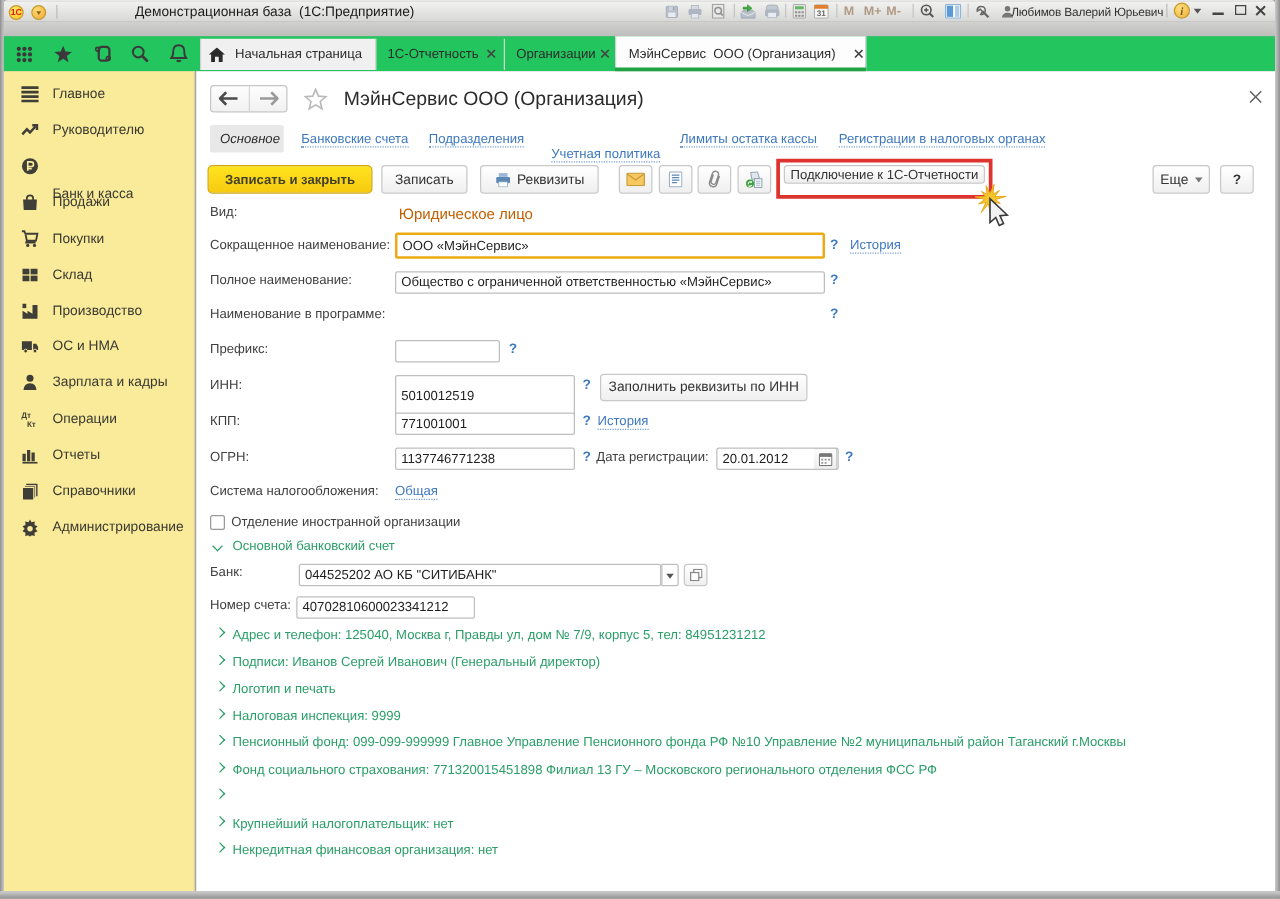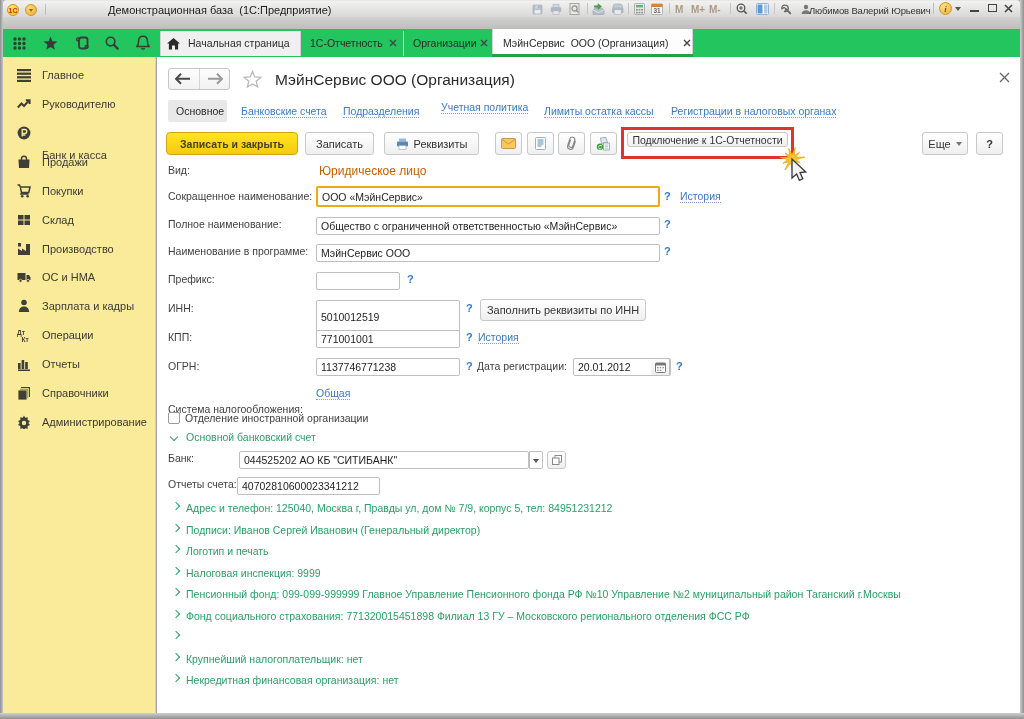--- a/index.html
+++ b/index.html
@@ -271,24 +271,24 @@
       </svg>
     <svg style="position:absolute;left:86px;top:13px;" width="19" height="19" viewBox="0 0 19 19">
         <path d="M9.5 1.5 L11.8 6.9 L17.7 7.4 L13.2 11.2 L14.6 17 L9.5 13.9 L4.4 17 L5.8 11.2 L1.3 7.4 L7.2 6.9 Z" fill="none" stroke="#b9b9b9" stroke-width="1.3"></path>
       </svg>
     <div style="position:absolute;left:118px;top:14px;font-size:15.5px;color:#2b2b2b;">МэйнСервис ООО (Организация)</div>
     <svg style="position:absolute;left:842px;top:15px;" width="11" height="11" viewBox="0 0 11 11">
         <path d="M1 1 L10 10 M10 1 L1 10" stroke="#666" stroke-width="1.3"></path>
       </svg>
 
     <div style="position:absolute;left:11px;top:43px;width:59px;height:22px;background:#e8e8e8;border-radius:2px;"></div>
-    <div style="position:absolute;left:19px;top:48px;font-size:10.5px;color:#2b2b2b;">Основное</div>
+    <div style="position:absolute;left:19px;top:48px;font-size:10.5px;color:#2b2b2b;font-style:italic;">Основное</div>
     <div class="lnk" style="left:84px;top:48px;">Банковские счета</div>
     <div class="lnk" style="left:186px;top:48px;">Подразделения</div>
-    <div class="lnk" style="left:284px;top:44px;">Учетная политика</div>
+    <div class="lnk" style="left:284px;top:60px;">Учетная политика</div>
     <div class="lnk" style="left:387px;top:48px;">Лимиты остатка кассы</div>
     <div class="lnk" style="left:514px;top:48px;">Регистрации в налоговых органах</div>
 
     <div class="btn" style="left:9px;top:75px;width:132px;height:23px;background:linear-gradient(#ffe41f,#f7ca10);border-color:#cfa713;font-weight:bold;color:#44402a;font-size:10.5px;border-radius:4px;">Записать и закрыть</div>
     <div class="btn" style="left:148px;top:75px;width:69px;height:23px;">Записать</div>
     <div class="btn" style="left:227px;top:75px;width:95px;height:23px;"><svg width="13" height="12" viewBox="0 0 13 12" style="margin-right:5px;">
           <rect x="3" y="0.5" width="7" height="3" fill="#9bb7d4"></rect>
           <rect x="1" y="3.5" width="11" height="5" rx="1" fill="#5b87b5"></rect>
           <rect x="3" y="7.5" width="7" height="4" fill="#fff" stroke="#8aa5c0" stroke-width=".6"></rect>
         </svg>Реквизиты</div>
@@ -329,21 +329,20 @@
     <div class="lbl" style="left:11px;top:107px;">Вид:</div>
     <div style="position:absolute;left:162px;top:107px;font-size:12px;color:#c06000;">Юридическое лицо</div>
     <div class="lbl" style="left:11px;top:133px;">Сокращенное наименование:</div>
     <div class="inp" style="left:159px;top:129px;width:344px;height:21px;border:2px solid #edaa13;">ООО «МэйнСервис»</div>
     <div class="q" style="left:507px;top:133px;">?</div>
     <div class="lnk" style="left:523px;top:133px;">История</div>
     <div class="lbl" style="left:11px;top:161px;">Полное наименование:</div>
     <div class="inp" style="left:159px;top:160px;width:344px;height:18px;">Общество с ограниченной ответственностью «МэйнСервис»</div>
     <div class="q" style="left:507px;top:161px;">?</div>
     <div class="lbl" style="left:11px;top:188px;">Наименование в программе:</div>
-    <div class="inp" style="left:159px;top:187px;width:344px;height:18px;">МэйнСервис ООО</div>
     <div class="q" style="left:507px;top:188px;">?</div>
     <div class="lbl" style="left:11px;top:216px;">Префикс:</div>
     <div class="inp" style="left:159px;top:215px;width:84px;height:18px;"></div>
     <div class="q" style="left:250px;top:216px;">?</div>
     <div class="lbl" style="left:11px;top:245px;">ИНН:</div>
     <div class="inp" style="left:159px;top:243px;width:144px;height:34px;">5010012519</div>
     <div class="q" style="left:309px;top:245px;">?</div>
     <div class="btn" style="left:323px;top:242px;width:166px;height:22px;font-size:11px;">Заполнить реквизиты по ИНН</div>
     <div class="lbl" style="left:11px;top:274px;">КПП:</div>
     <div class="inp" style="left:159px;top:273px;width:144px;height:18px;">771001001</div>
@@ -360,37 +359,37 @@
         <rect x="0.5" y="1" width="10" height="2.5" fill="#777"></rect>
         <g fill="#999">
           <rect x="2" y="5" width="1.6" height="1.4"></rect>
           <rect x="4.7" y="5" width="1.6" height="1.4"></rect>
           <rect x="7.4" y="5" width="1.6" height="1.4"></rect>
           <rect x="2" y="7.6" width="1.6" height="1.4"></rect>
           <rect x="4.7" y="7.6" width="1.6" height="1.4"></rect>
         </g>
       </svg>
     <div class="q" style="left:519px;top:303px;">?</div>
-    <div class="lbl" style="left:11px;top:346px;">Система налогообложения:</div>
+    <div class="lbl" style="left:11px;top:330px;">Система налогообложения:</div>
     <div class="lnk" style="left:159px;top:330px;">Общая</div>
     <div style="position:absolute;left:11px;top:355px;width:12px;height:12px;border:1px solid #999;border-radius:2px;background:#fff;"></div>
     <div class="lbl" style="left:28px;top:355px;">Отделение иностранной организации</div>
     <div class="chev" style="left:14px;top:377px;transform:rotate(45deg);border-color:#2a9e68;"></div>
     <div class="grn" style="left:29px;top:374px;">Основной банковский счет</div>
     <div class="lbl" style="left:11px;top:395px;">Банк:</div>
     <div class="inp" style="left:82px;top:394px;width:290px;height:18px;">044525202 АО КБ "СИТИБАНК"</div>
     <div style="position:absolute;left:372px;top:394px;width:14px;height:18px;border:1px solid #bfbfbf;border-radius:0 2px 2px 0;background:#fff;"></div>
     <div style="position:absolute;left:376px;top:402px;width:0;height:0;border-left:3px solid transparent;border-right:3px solid transparent;border-top:4px solid #555;"></div>
     <div class="btn" style="left:390px;top:394px;width:19px;height:18px;">
         <svg width="10" height="10" viewBox="0 0 10 10">
           <rect x="3" y="0.5" width="6.5" height="6.5" fill="#fff" stroke="#888"></rect>
           <rect x="0.5" y="3" width="6.5" height="6.5" fill="#fff" stroke="#888"></rect>
         </svg>
       </div>
-    <div class="lbl" style="left:11px;top:421px;">Отчеты счета:</div>
+    <div class="lbl" style="left:11px;top:421px;">Номер счета:</div>
     <div class="inp" style="left:80px;top:420px;width:143px;height:18px;">40702810600023341212</div>
 
     <div class="chev" style="left:16px;top:446px;"></div>
       <div class="grn" style="left:29px;top:445px;">Адрес и телефон: 125040, Москва г, Правды ул, дом № 7/9, корпус 5, тел: 84951231212</div>
     <div class="chev" style="left:16px;top:468px;"></div>
       <div class="grn" style="left:29px;top:467px;">Подписи: Иванов Сергей Иванович (Генеральный директор)</div>
     <div class="chev" style="left:16px;top:489px;"></div>
       <div class="grn" style="left:29px;top:488px;">Логотип и печать</div>
     <div class="chev" style="left:16px;top:511px;"></div>
       <div class="grn" style="left:29px;top:510px;">Налоговая инспекция: 9999</div>

